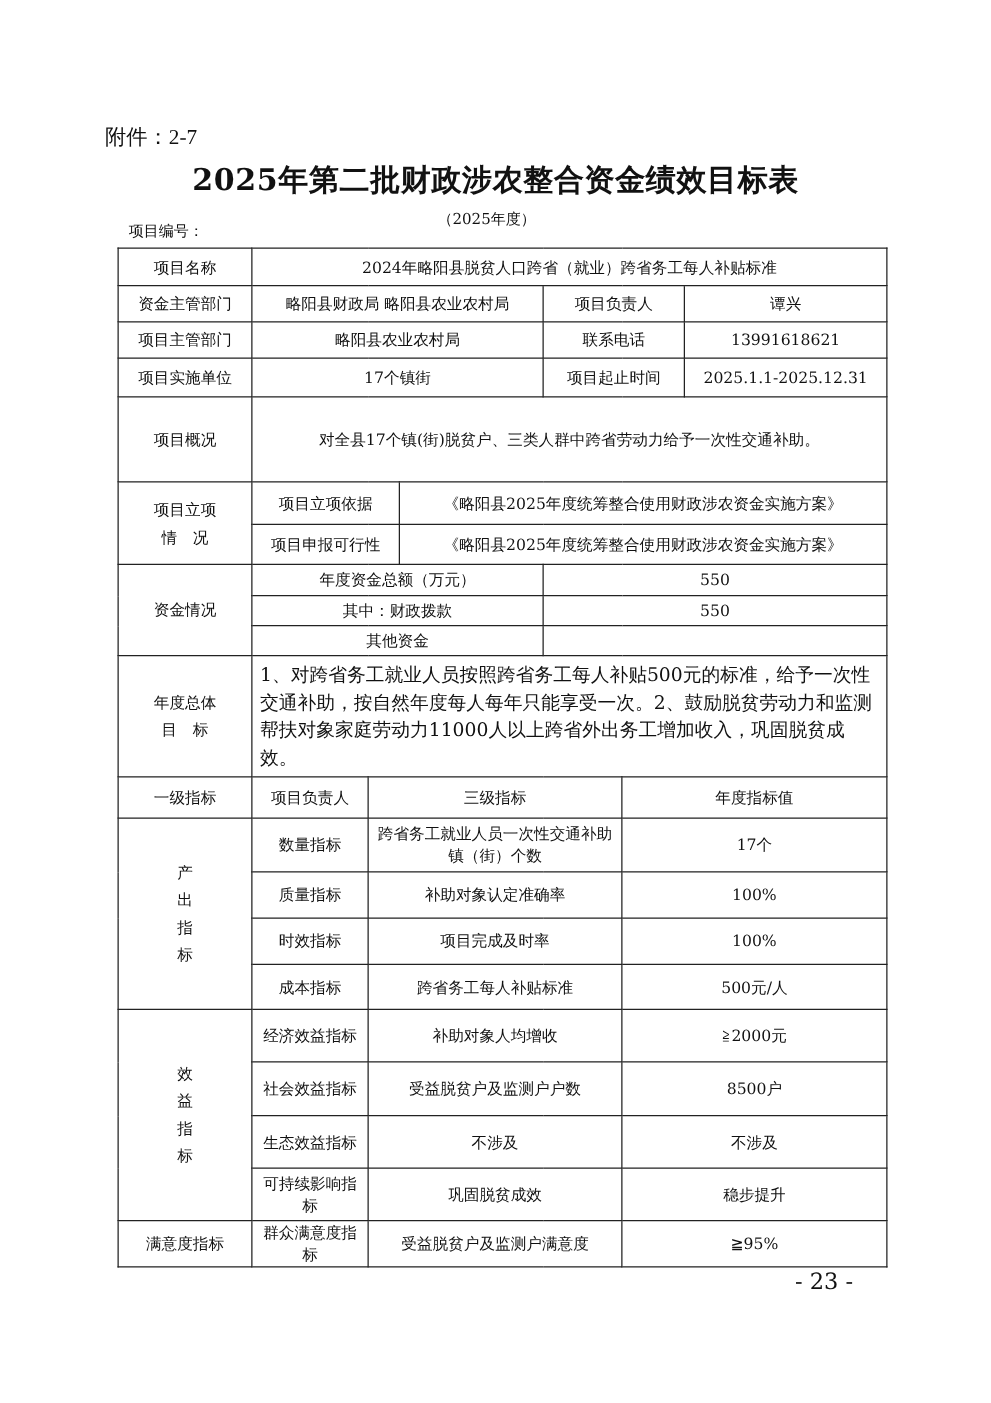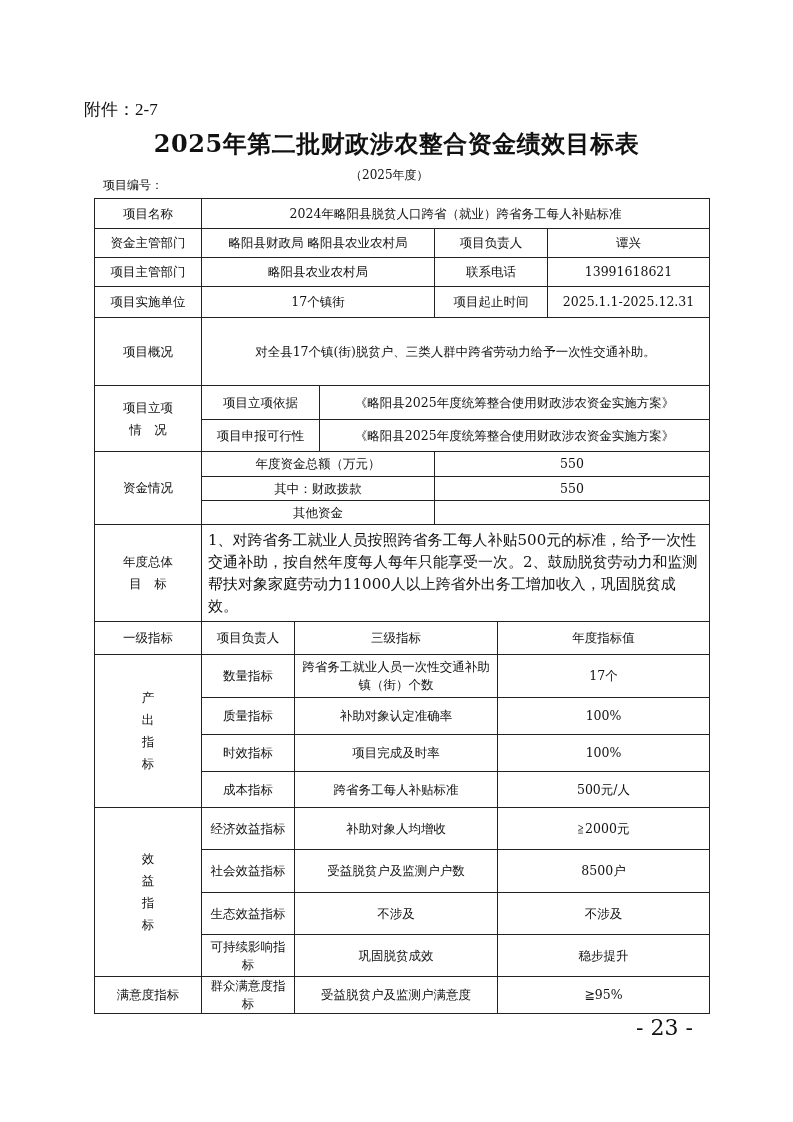--- a/index.html
+++ b/index.html
@@ -5,21 +5,21 @@
   html, body { margin:0; padding:0; background:#ffffff; }
   body { width:793px; height:1122px; position:relative; font-family:"DejaVu Serif","Liberation Serif",serif; color:#111; }
   .attach { position:absolute; left:84px; top:98px; font-size:17px; font-family:Liberation Serif, serif; }
   .title { position:absolute; left:0; width:793px; top:128px; text-align:center; font-size:24px; font-weight:bold; letter-spacing:0.5px; }
   .proj-no { position:absolute; left:103px; top:177px; font-size:12px; }
   .year { position:absolute; left:350px; top:167px; font-size:12px; }
   table { position:absolute; left:94px; top:198px; width:615px; border-collapse:collapse; table-layout:fixed; font-size:12.5px; }
   td { border:1px solid #222; text-align:center; vertical-align:middle; padding:0 4px; line-height:18px; }
   .goal { text-align:left; line-height:22px; padding:4px 6px; font-size:15px; }
   .vert { line-height:22px; }
-  .pagenum { position:absolute; left:636px; top:1015px; font-size:22px; }
+  .pagenum { position:absolute; left:636px; top:1015px; font-size:18px; }
 </style>
 </head>
 <body>
 
 <div class="attach">附件：2-7</div>
 <div class="title">2025年第二批财政涉农整合资金绩效目标表</div>
 <div class="proj-no">项目编号：</div>
 <div class="year">（2025年度）</div>
 
 <table>

